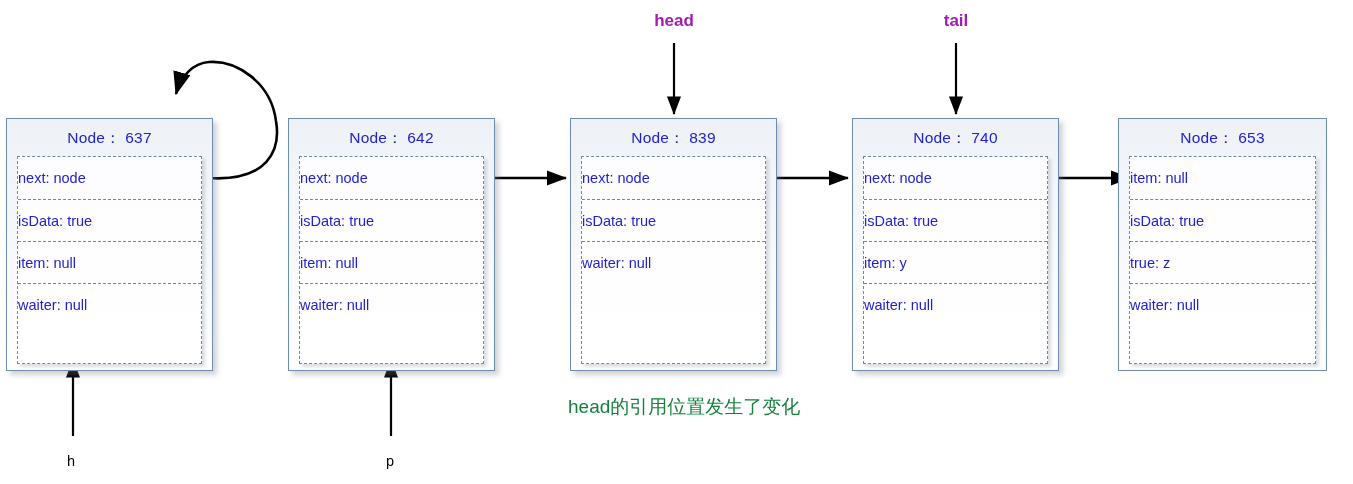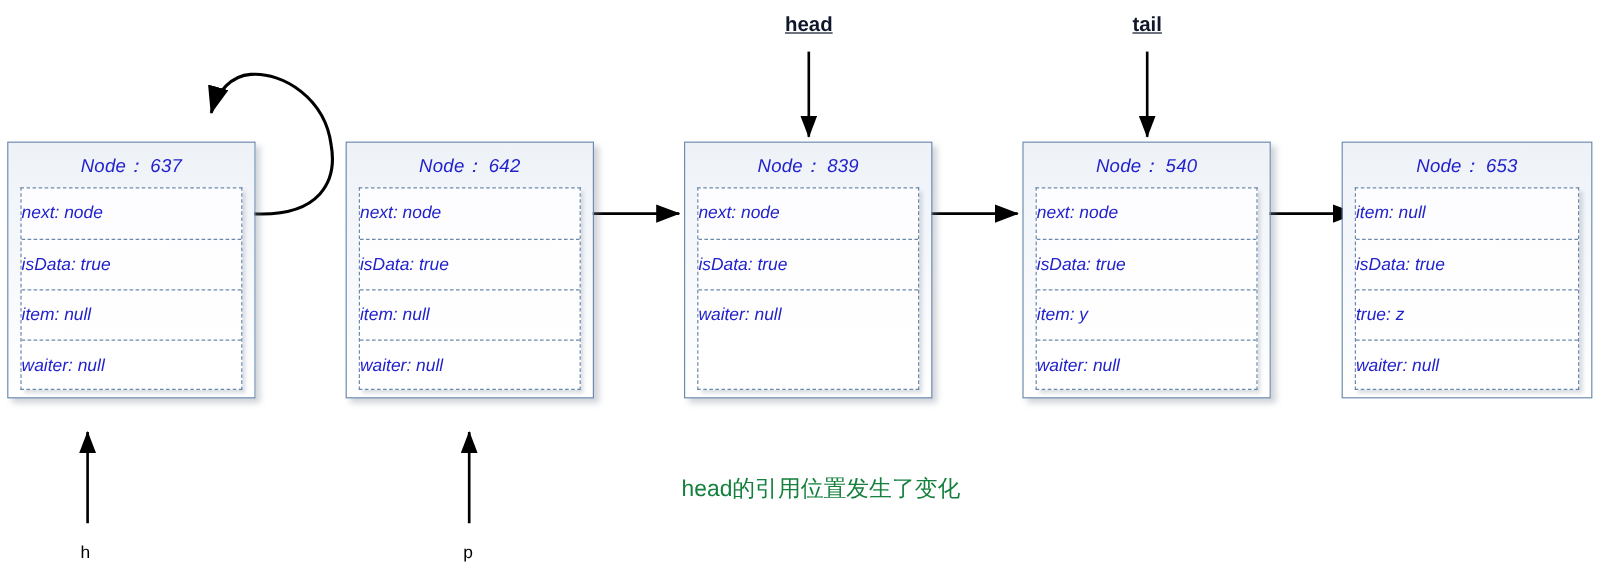--- a/index.html
+++ b/index.html
@@ -19,26 +19,25 @@
     position: absolute;
     left: 0; top: 0;
     width: 1353px;
     height: 484px;
   }
 
   
   .node {
     position: absolute;
     width: 207px;
-    height: 214px;
+    height: 253px;
     box-sizing: border-box;
     border: 1.4px solid #6e8cb0;
     background: linear-gradient(to bottom, #eef2f7 0%, #f7f9fc 55%, #ffffff 100%);
     box-shadow: 4px 4px 5px rgba(120,130,145,0.35);
-    font-style: italic;
   }
   .node.no-shadow { box-shadow: none; }
 
   .node-title {
     position: absolute;
     left: 0;
     top: 9px;
     width: 100%;
     text-align: center;
     color: #2222cc;
@@ -67,26 +66,25 @@
     box-sizing: border-box;
     white-space: nowrap;
   }
   .field + .field {
     border-top: 1.5px dashed #6b89ad;
   }
 
   
   .ptr-label {
     position: absolute;
-    color: #0f172a;
+    color: #a21caf;
     font-size: 17px;
     font-weight: bold;
     white-space: nowrap;
     text-align: center;
-    text-decoration: underline;
   }
   .var-label {
     position: absolute;
     color: #000000;
     font-size: 14.5px;
     white-space: nowrap;
   }
   .caption {
     position: absolute;
     color: #15803d;
@@ -157,21 +155,21 @@
   <div class="node" style="left:570px; top:118px;">
     <div class="node-title">Node： 839</div>
     <div class="fields">
       <div class="field">next: node</div>
       <div class="field">isData: true</div>
       <div class="field">waiter: null</div>
     </div>
   </div>
 
   <div class="node" style="left:852px; top:118px;">
-    <div class="node-title">Node： 540</div>
+    <div class="node-title">Node： 740</div>
     <div class="fields">
       <div class="field">next: node</div>
       <div class="field">isData: true</div>
       <div class="field">item: y</div>
       <div class="field">waiter: null</div>
     </div>
   </div>
 
   <div class="node no-shadow" style="left:1118px; top:118px; width:209px;">
     <div class="node-title">Node： 653</div>

